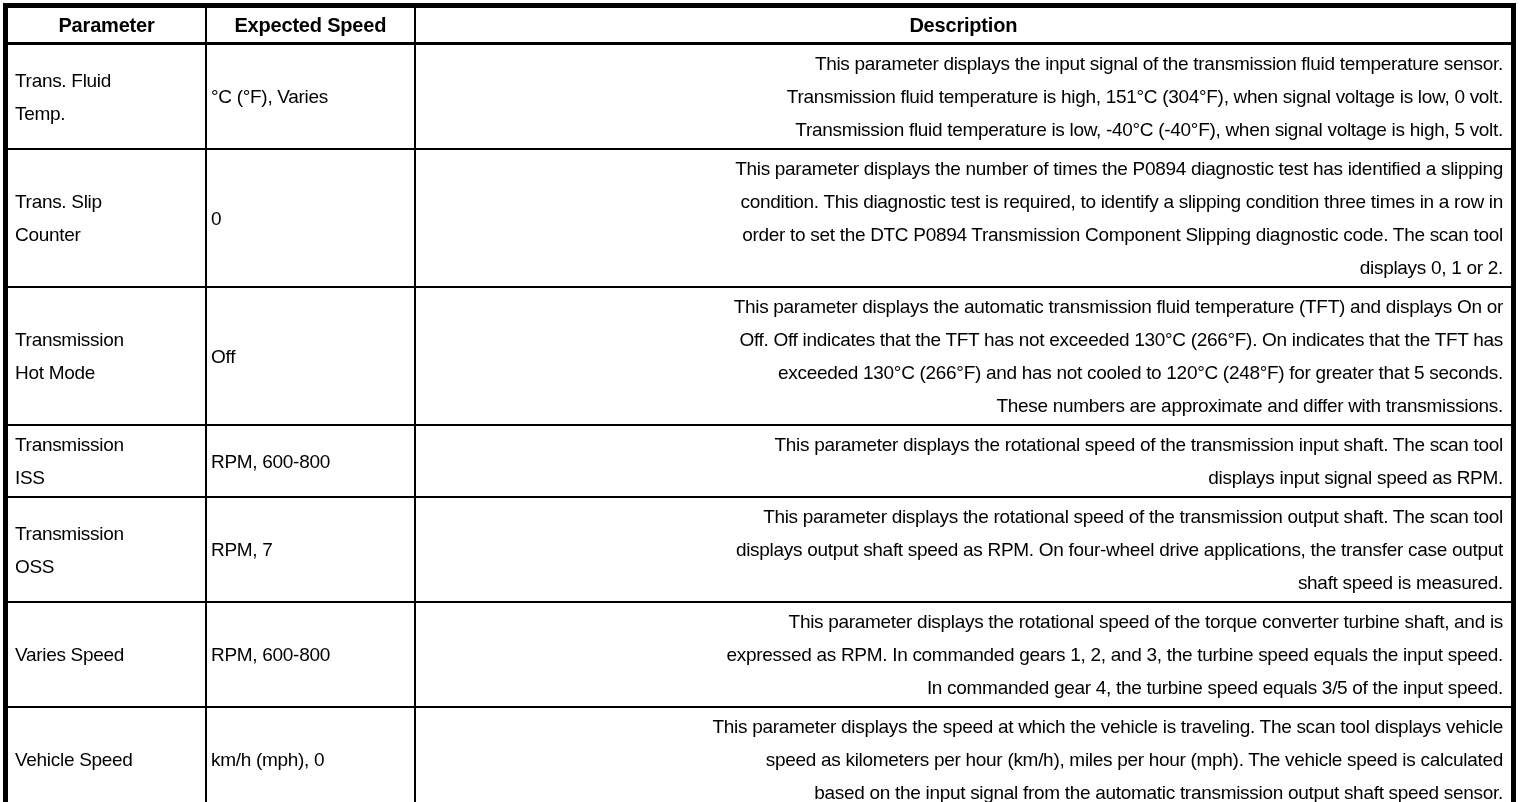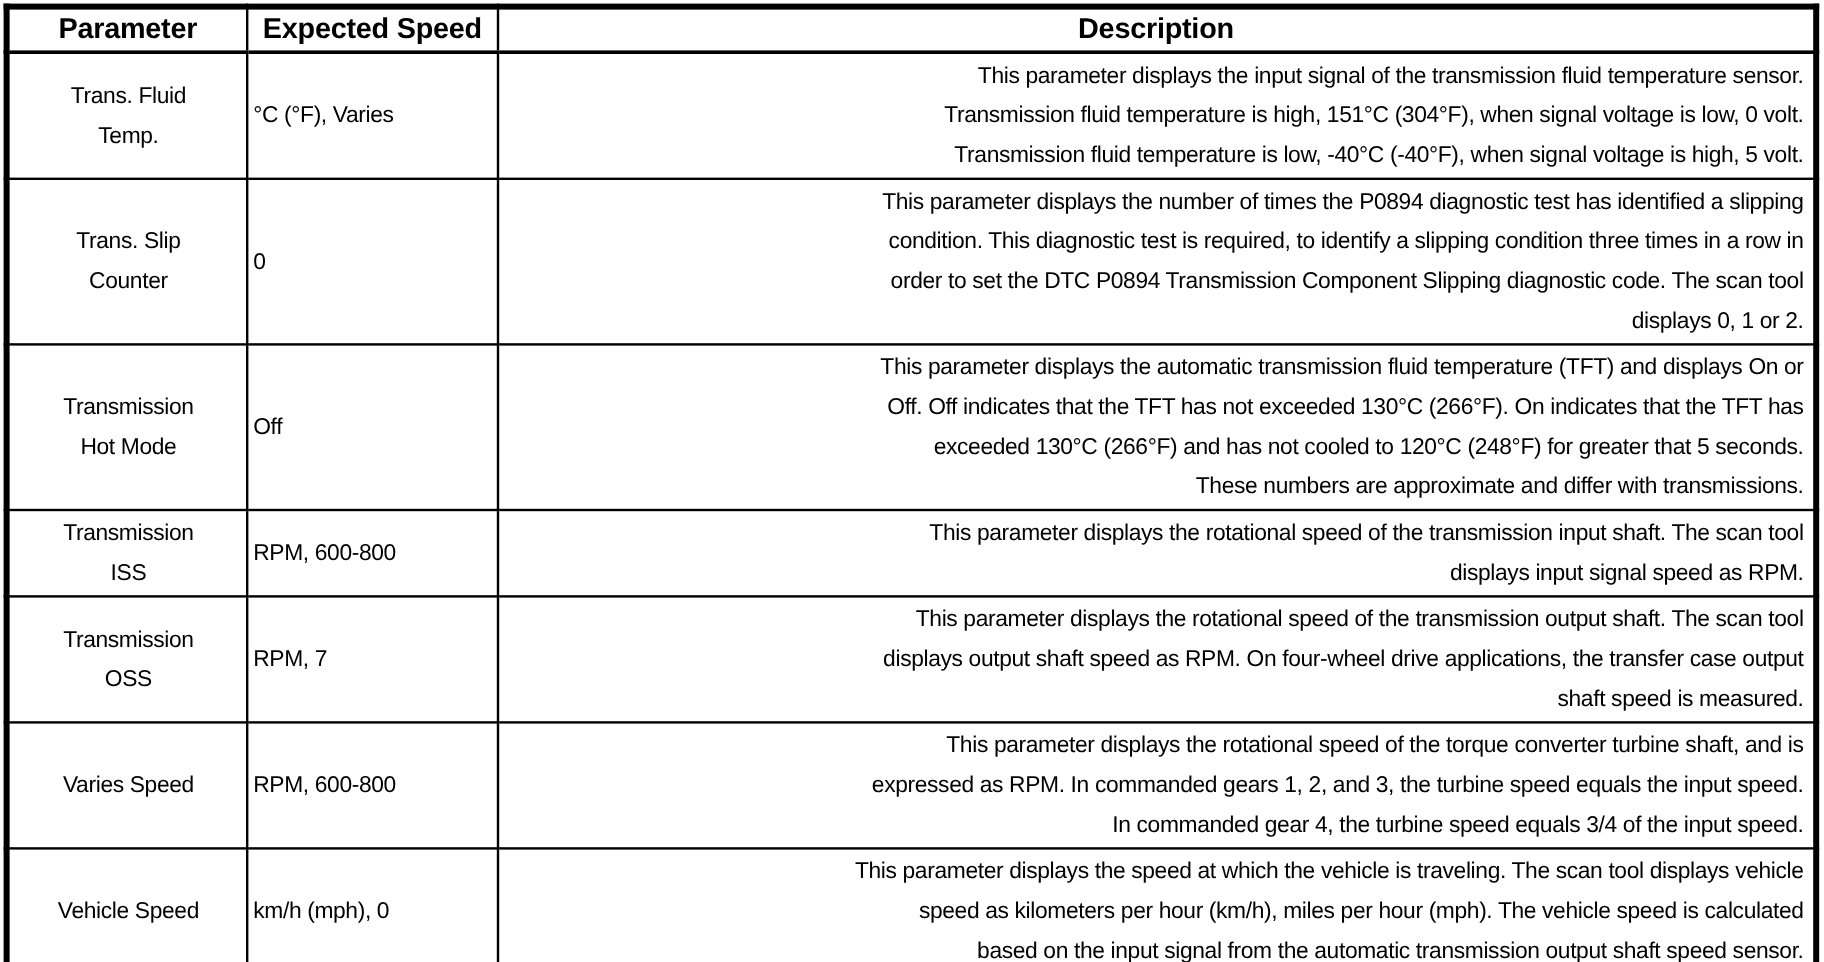--- a/index.html
+++ b/index.html
@@ -24,35 +24,35 @@
     color: #000000;
   }
   .param-table th,
   .param-table td {
     border: 2px solid #000000;
     box-sizing: border-box;
     overflow: hidden;
   }
   .param-table thead th {
     border-bottom: 3px solid #000000;
-    font-size: 24px;
+    font-size: 20px;
     font-weight: bold;
     text-align: center;
     vertical-align: middle;
     height: 38px;
     letter-spacing: -0.2px;
   }
   .param-table tbody td {
     font-size: 19px;
     line-height: 33px;
     letter-spacing: -0.3px;
     vertical-align: middle;
   }
   td.cell-parameter {
-    text-align: center;
+    text-align: left;
     padding: 2px 6px 2px 7px;
     white-space: pre-line;
   }
   td.cell-expected {
     text-align: left;
     padding: 2px 4px;
   }
   td.cell-description {
     text-align: right;
     padding: 2px 8px 2px 20px;
@@ -124,21 +124,21 @@
         <td class="cell-expected">RPM, 7</td>
         <td class="cell-description">This parameter displays the rotational speed of the transmission output shaft. The scan tool
 displays output shaft speed as RPM. On four-wheel drive applications, the transfer case output
 shaft speed is measured.</td>
       </tr>
       <tr>
         <td class="cell-parameter">Varies Speed</td>
         <td class="cell-expected">RPM, 600-800</td>
         <td class="cell-description">This parameter displays the rotational speed of the torque converter turbine shaft, and is
 expressed as RPM. In commanded gears 1, 2, and 3, the turbine speed equals the input speed.
-In commanded gear 4, the turbine speed equals 3/4 of the input speed.</td>
+In commanded gear 4, the turbine speed equals 3/5 of the input speed.</td>
       </tr>
       <tr>
         <td class="cell-parameter">Vehicle Speed</td>
         <td class="cell-expected">km/h (mph), 0</td>
         <td class="cell-description">This parameter displays the speed at which the vehicle is traveling. The scan tool displays vehicle
 speed as kilometers per hour (km/h), miles per hour (mph). The vehicle speed is calculated
 based on the input signal from the automatic transmission output shaft speed sensor.</td>
       </tr>
     </tbody>
   </table>

